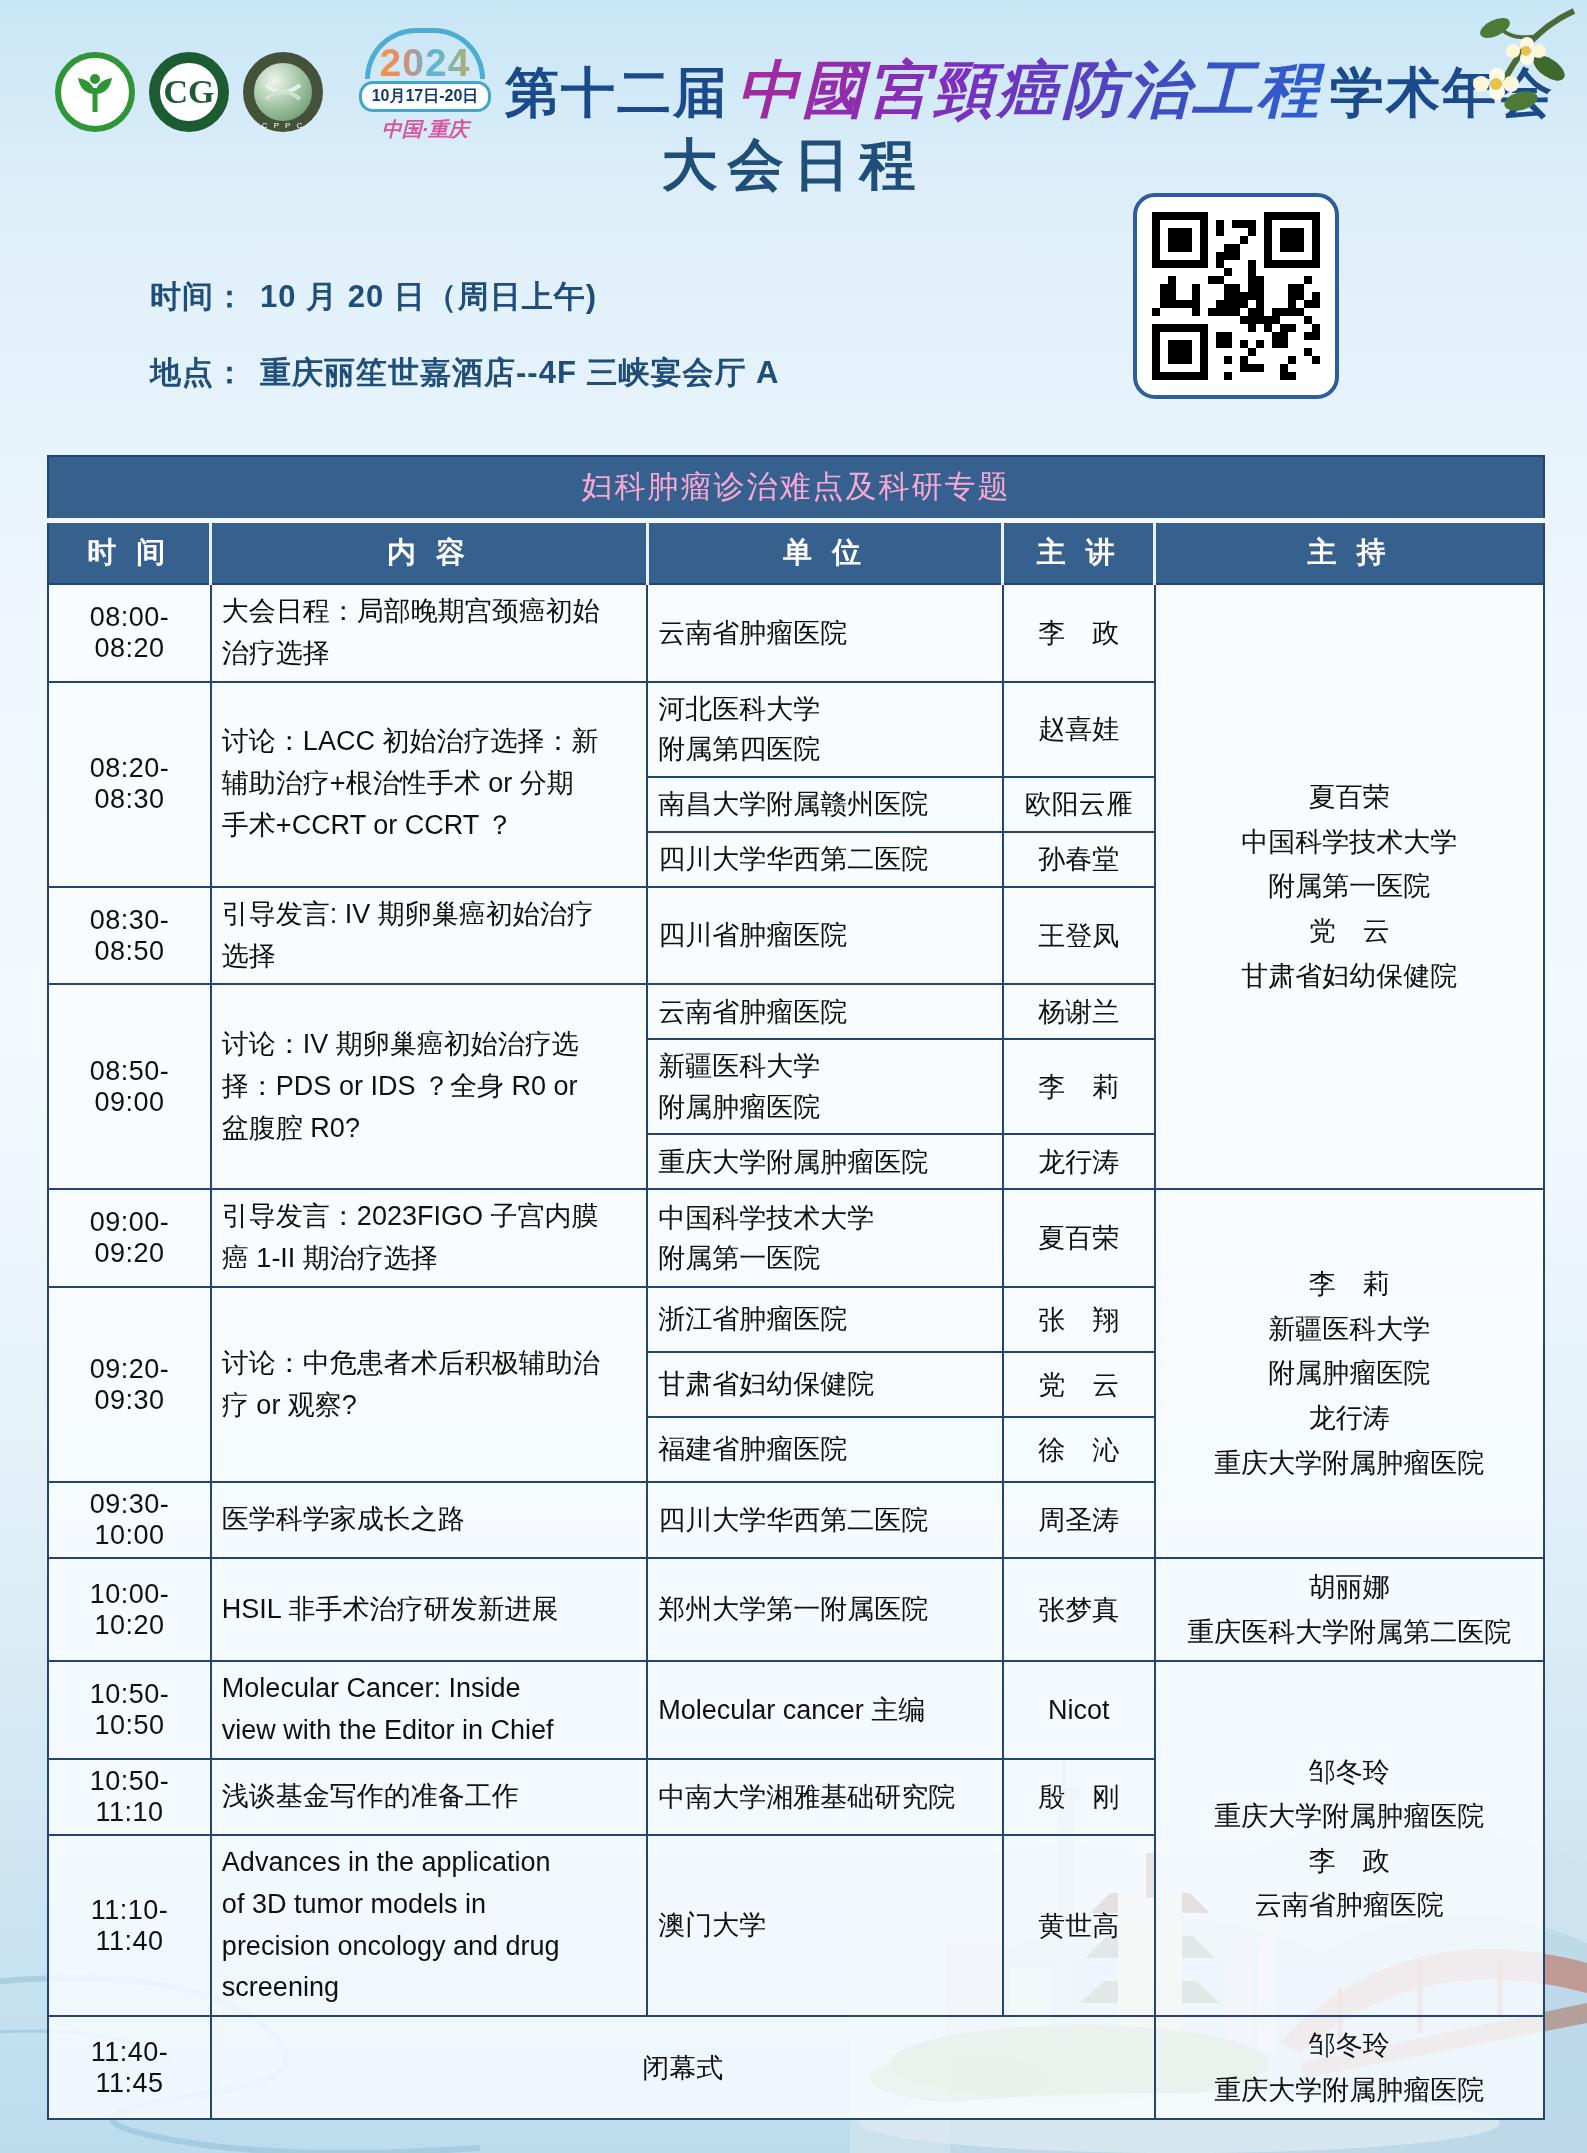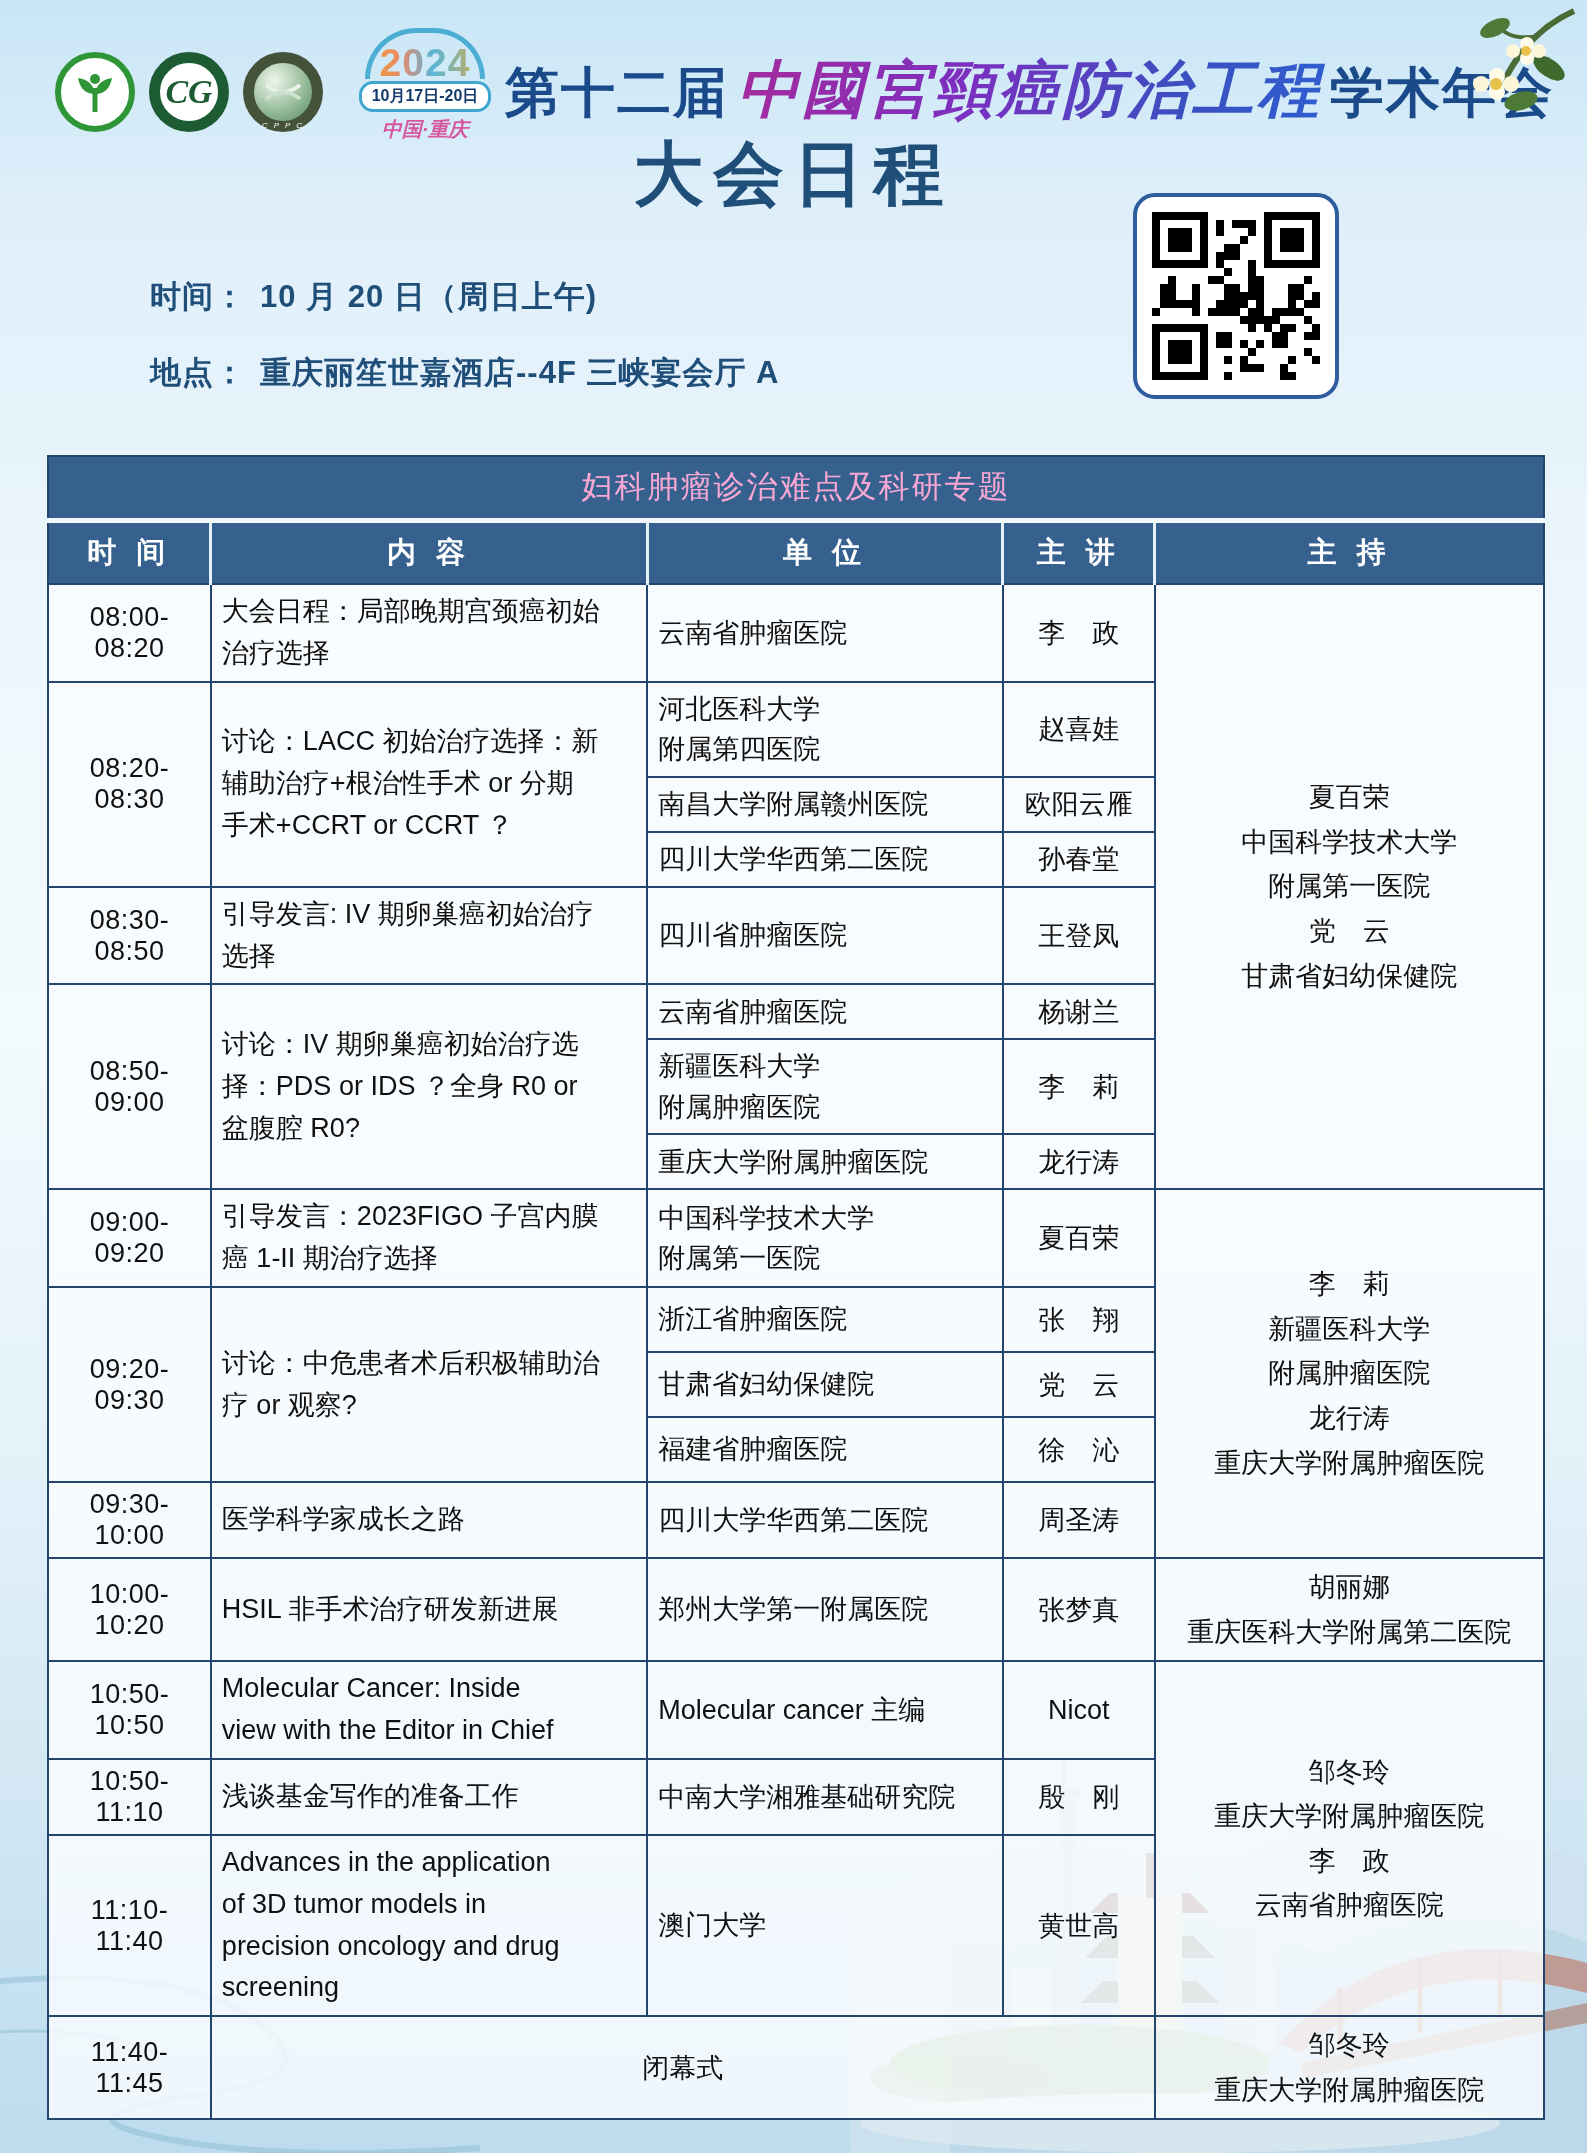--- a/index.html
+++ b/index.html
@@ -1,20 +1,20 @@
 <!DOCTYPE html>
 <html><head>
 <meta charset="utf-8">
 <style>
   html,body{margin:0;padding:0;}
   body{font-family:"Liberation Sans","DejaVu Sans",sans-serif;}
   #page{position:relative;width:1587px;height:2153px;overflow:hidden;
         background:linear-gradient(180deg,#c9e6f6 0%,#dfeffa 10%,#eef7fc 30%,#f3fafd 48%,#e3f1f9 68%,#cfe6f2 86%,#bcdcee 100%);}
   
-  .logo-row{position:absolute;left:55px;top:52px;display:flex;gap:14px;align-items:flex-end;font-style:italic;}
+  .logo-row{position:absolute;left:55px;top:52px;display:flex;gap:14px;align-items:flex-end;}
   .logo-circle{width:80px;height:80px;border-radius:50%;display:flex;align-items:center;justify-content:center;box-sizing:border-box;}
   .logo1{background:#fff;border:6px solid #2f9637;}
   .logo1 .sprout{width:44px;height:44px;}
   .logo2{background:#fff;border:11px solid #1d5c33;font-weight:bold;color:#1d5c33;font-size:34px;font-family:"Liberation Serif",serif;}
   .logo3{background:radial-gradient(circle at 35% 30%,#eef6ea,#8fb794 60%,#5c8763);border:11px solid #44523a;position:relative;}
   .logo3 .cppc{position:absolute;bottom:-9px;left:0;right:0;text-align:center;font-size:8px;color:#fff;letter-spacing:2px;}
   .logo2024{position:absolute;left:345px;top:28px;width:160px;text-align:center;}
   .logo2024 .arch{width:110px;height:46px;border:5px solid #3fa7cf;border-bottom:none;border-radius:60px 60px 0 0;margin:0 auto;opacity:.9;}
   .logo2024 .y{font-size:39px;font-weight:bold;letter-spacing:1px;margin-top:-38px;
       background:linear-gradient(90deg,#f5a623 10%,#e8896a 35%,#59b7d8 55%,#f5a623 95%);
@@ -23,21 +23,21 @@
       font-size:16px;font-weight:bold;color:#123a6b;padding:2px 10px;margin-top:-4px;}
   .logo2024 .city{font-size:20px;color:#d557a0;font-weight:bold;font-style:italic;margin-top:4px;}
   .main-title{position:absolute;left:505px;top:48px;display:flex;align-items:baseline;white-space:nowrap;}
   .title-navy{font-size:54px;font-weight:bold;color:#1b4a8a;letter-spacing:2px;}
   .title-callig{font-size:62px;font-weight:bold;font-style:italic;letter-spacing:3px;padding:0 8px;
       background:linear-gradient(100deg,#a82a9b 0%,#7b2fc0 40%,#3b4fc0 75%,#2f5fd0 100%);
       -webkit-background-clip:text;background-clip:text;color:transparent;
       text-shadow:0 0 1px rgba(255,255,255,.0);}
   .flowers{position:absolute;right:8px;top:6px;}
   .schedule-title{position:absolute;left:0;width:100%;top:128px;text-align:center;
-      font-size:70px;font-weight:bold;color:#1f4e79;letter-spacing:10px;}
+      font-size:56px;font-weight:bold;color:#1f4e79;letter-spacing:10px;}
   .info{position:absolute;left:150px;top:276px;color:#1f4e79;font-weight:bold;font-size:31px;}
   .info .line{margin-bottom:34px;letter-spacing:1px;}
   .info .lbl{margin-right:14px;}
   .qr-box{position:absolute;left:1133px;top:193px;width:198px;height:198px;background:#fff;
       border:4px solid #2e5d9e;border-radius:22px;display:flex;align-items:center;justify-content:center;}
   .qr-caption{position:absolute;left:1005px;top:402px;width:520px;text-align:center;
       font-size:37px;font-weight:bold;font-style:italic;color:#1f4a8c;letter-spacing:3px;}
   
   table.sched{position:absolute;left:47px;top:455px;width:1498px;border-collapse:collapse;z-index:2;}
   table.sched th,table.sched td{box-sizing:border-box;}

